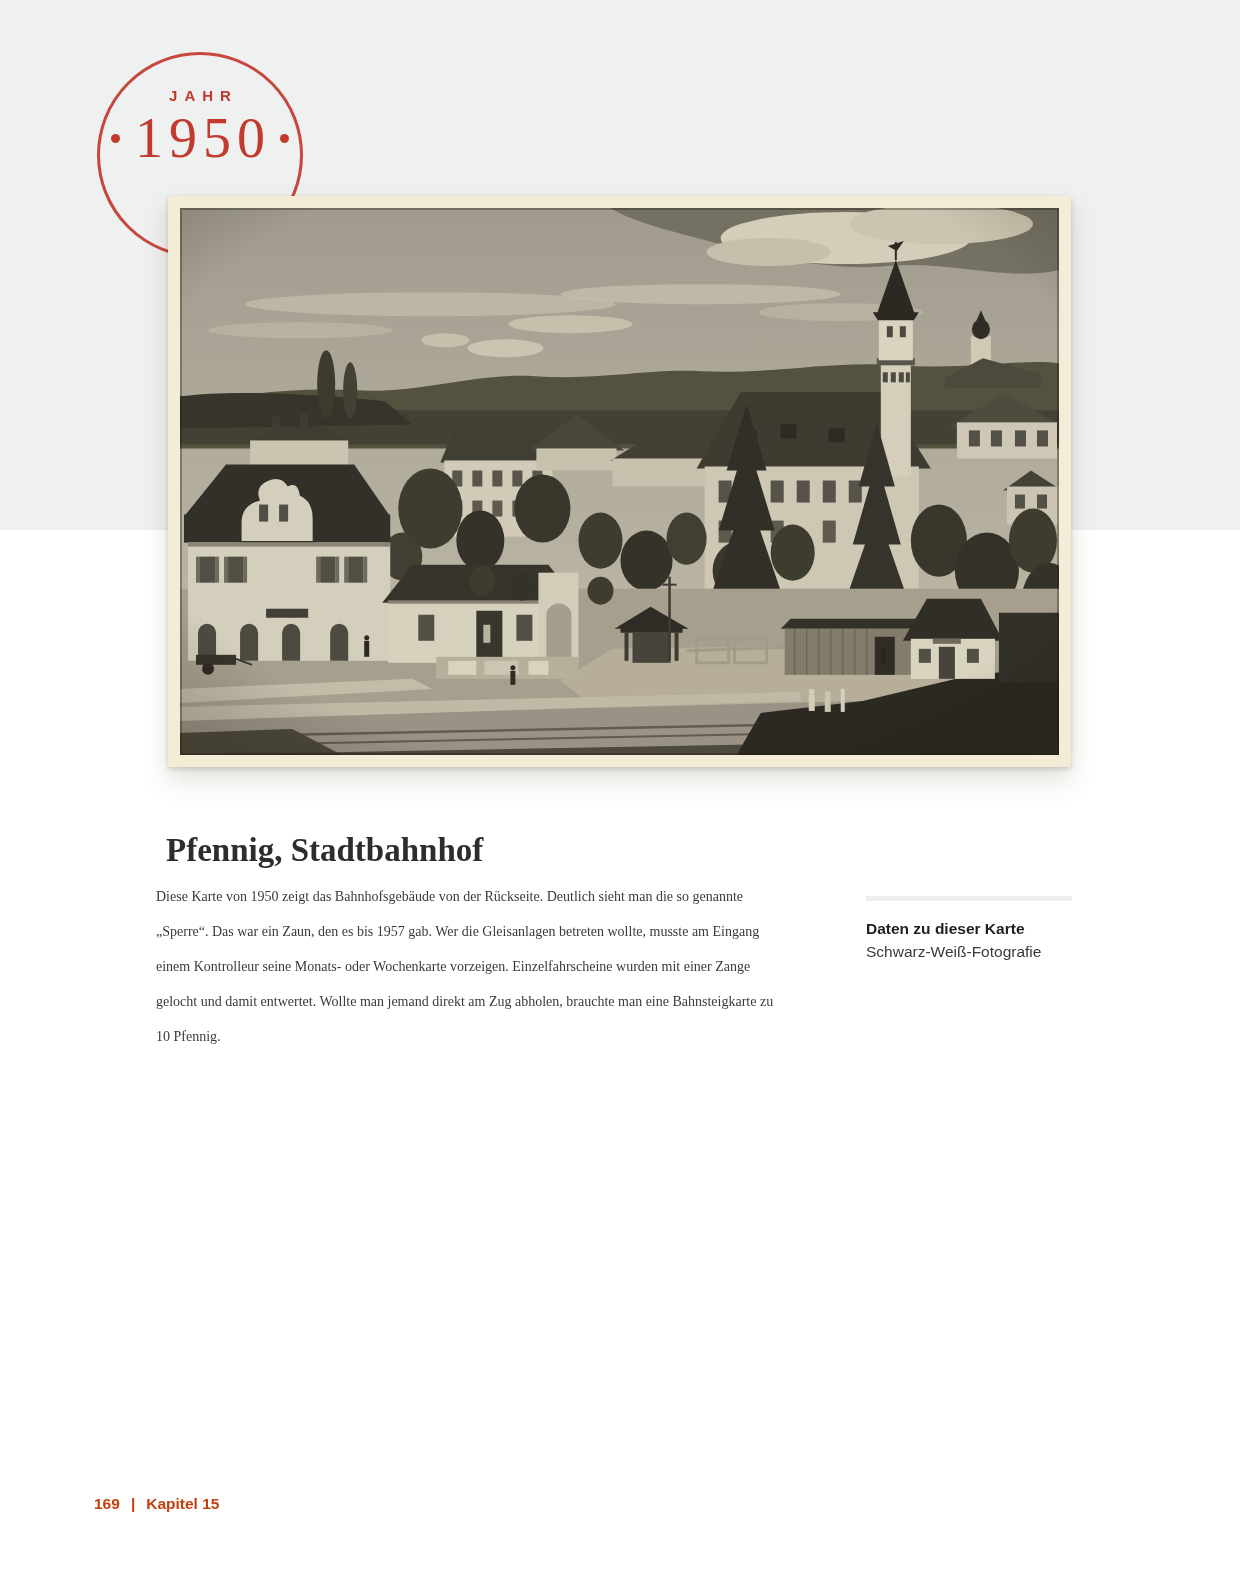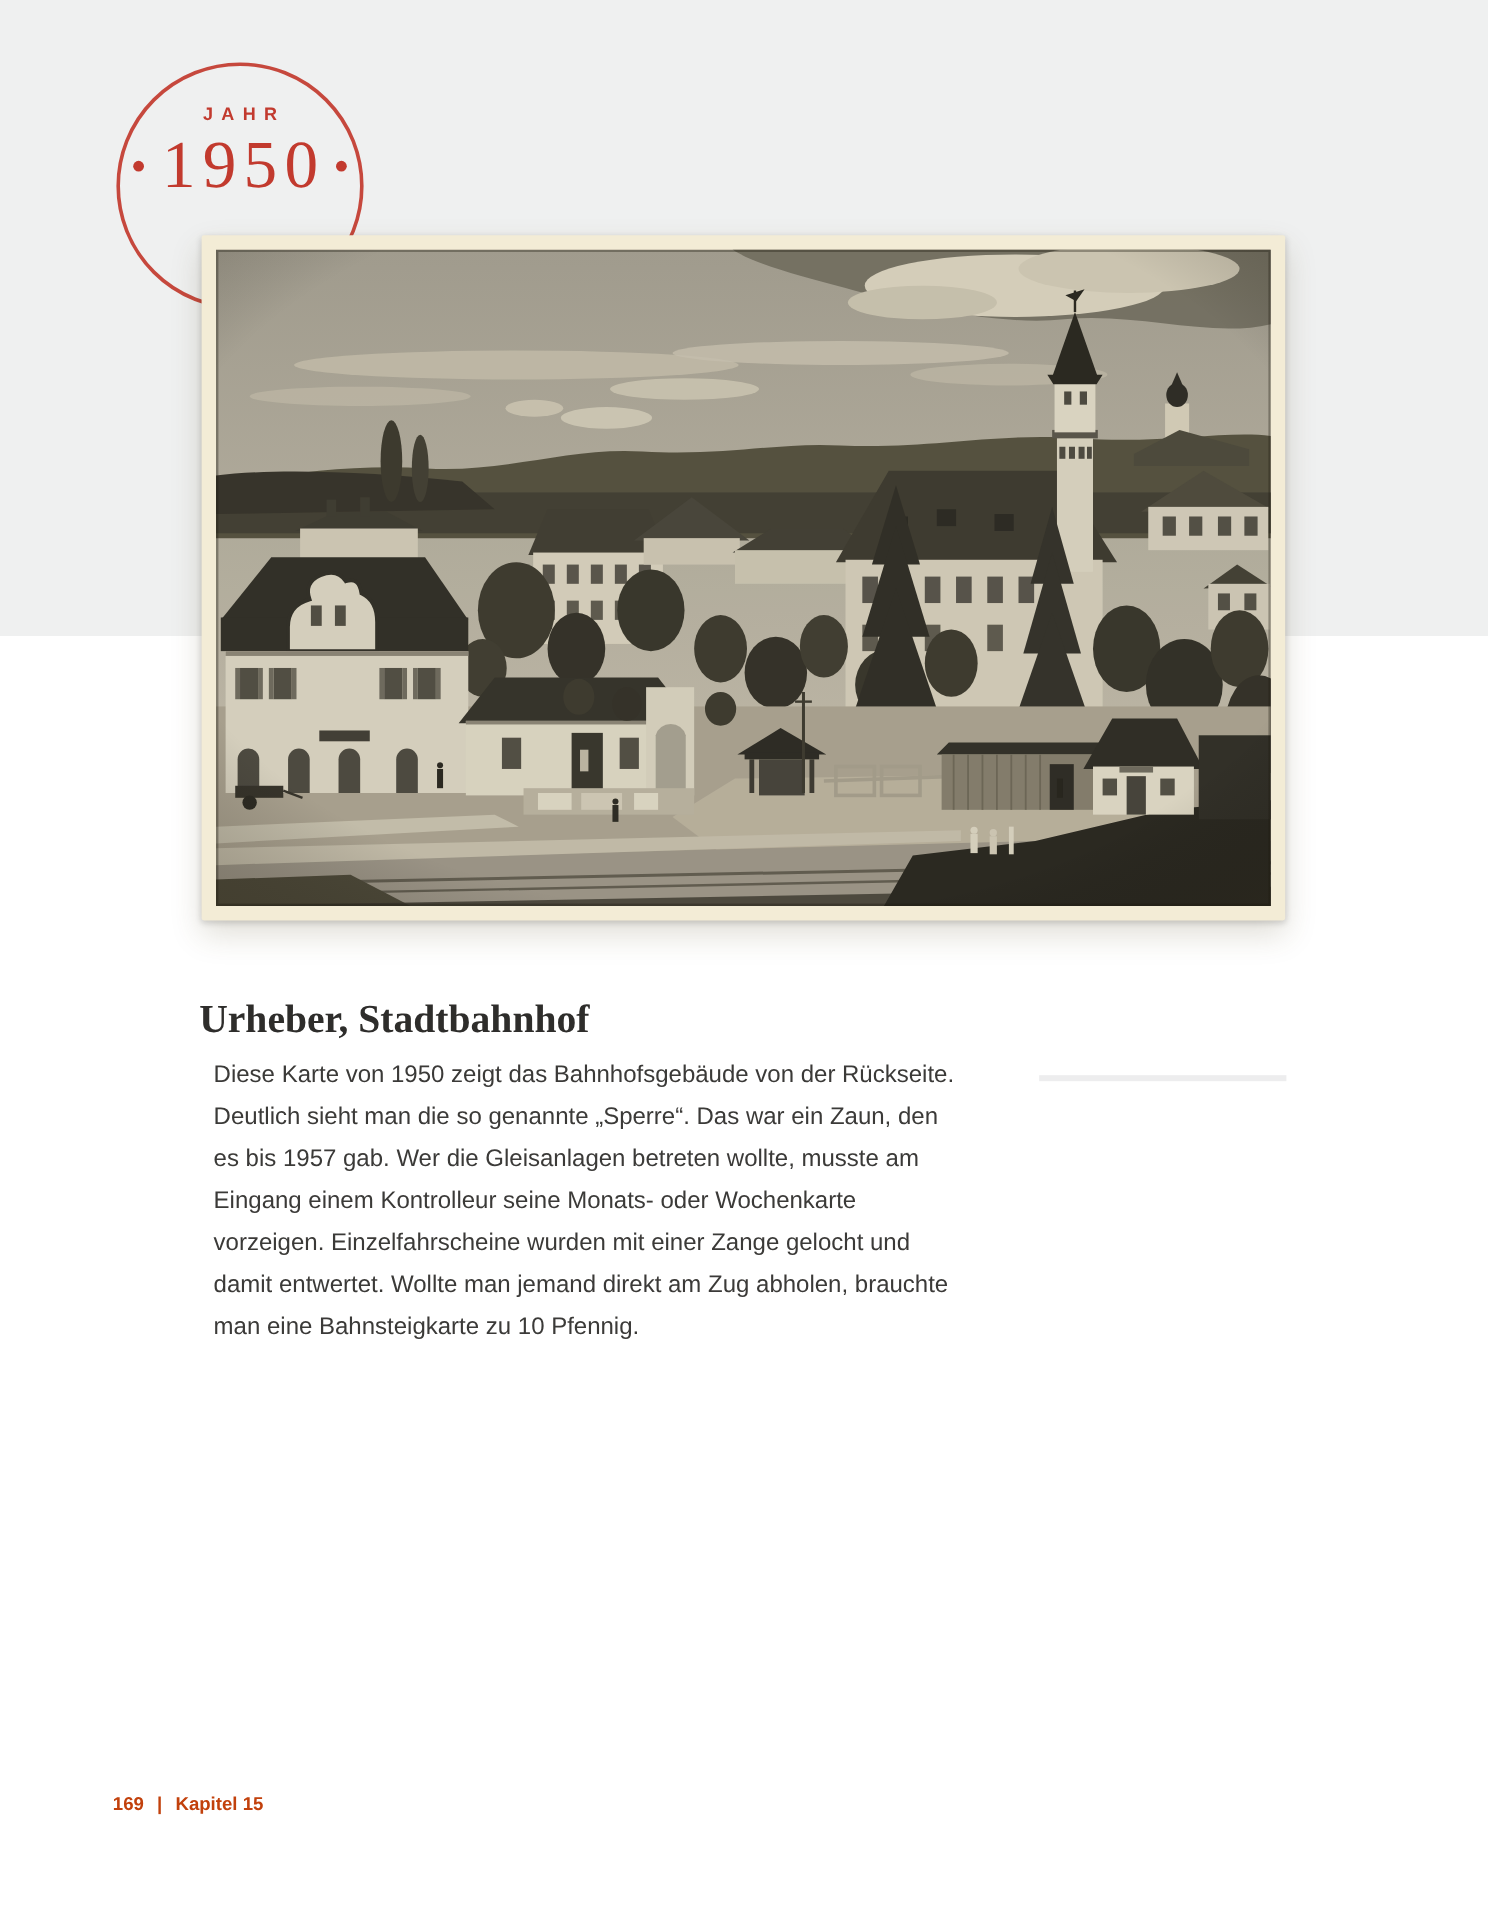--- a/index.html
+++ b/index.html
@@ -18,22 +18,22 @@
 
   
   .photo-card{position:absolute;left:168px;top:196px;width:903px;height:571px;background:#f3ecd6;
               padding:12px;box-sizing:border-box;z-index:2;border-radius:2px;
               box-shadow:0 2px 5px rgba(0,0,0,.16), 0 12px 26px rgba(90,75,40,.18);}
   .photo-card svg{display:block;width:100%;height:100%;}
 
   
   .article-title{position:absolute;left:166px;top:810px;font-family:"Liberation Serif",serif;
                  font-weight:700;font-size:33px;color:#2e2d2b;}
-  .article-body{position:absolute;left:178px;top:879px;width:624px;font-family:Liberation Sans, sans-serif;
-                font-size:20px;line-height:35px;color:#3b3a38;}
+  .article-body{position:absolute;left:156px;top:879px;width:624px;font-family:Liberation Serif, serif;
+                font-size:14px;line-height:35px;color:#3b3a38;}
   .article-body p{margin:0 0 26px 0;}
 
   
   .sidebar{position:absolute;left:866px;top:896px;width:206px;}
   .sidebar-divider{height:5px;background:#ededee;margin-bottom:16px;}
   .sidebar-section{margin-bottom:23px;}
   .sidebar-heading{font-weight:bold;font-size:15.5px;line-height:23px;color:#1f1f1f;}
   .sidebar-line{font-size:15.5px;line-height:23px;color:#3a3a3a;}
 
   
@@ -287,27 +287,31 @@
       <ellipse cx="302" cy="372" rx="13" ry="15" fill="#3a382e"></ellipse>
       <ellipse cx="342" cy="378" rx="12" ry="14" fill="#312f27"></ellipse>
       <ellipse cx="420" cy="382" rx="13" ry="14" fill="#3a382e"></ellipse>
 
       <rect width="878" height="546" fill="#8a7c58" opacity="0.05"></rect>
       <rect width="878" height="546" fill="url(#vig)"></rect>
       <rect x="1" y="1" width="876" height="544" fill="none" stroke="rgba(30,25,15,0.35)" stroke-width="2"></rect>
     </svg>
   </div>
 
-  <h1 class="article-title">Urheber, Stadtbahnhof</h1>
+  <h1 class="article-title">Pfennig, Stadtbahnhof</h1>
   <div class="article-body">
     <p>Diese Karte von 1950 zeigt das Bahnhofsgebäude von der Rückseite. Deutlich sieht man die so genannte „Sperre“. Das war ein Zaun, den es bis 1957 gab. Wer die Gleisanlagen betreten wollte, musste am Eingang einem Kontrolleur seine Monats- oder Wochenkarte vorzeigen. Einzelfahrscheine wurden mit einer Zange gelocht und damit entwertet. Wollte man jemand direkt am Zug abholen, brauchte man eine Bahnsteigkarte zu 10 Pfennig.</p>
   </div>
 
   <aside class="sidebar">
     <div class="sidebar-divider"></div>
+    <div class="sidebar-section">
+      <div class="sidebar-heading">Daten zu dieser Karte</div>
+      <div class="sidebar-line">Schwarz-Weiß-Fotografie</div>
+    </div>
   </aside>
 
   <footer class="page-footer">
     <span>169</span>
     <span>|</span>
     <span>Kapitel 15</span>
   </footer>
 </div>
 
 </body></html>

